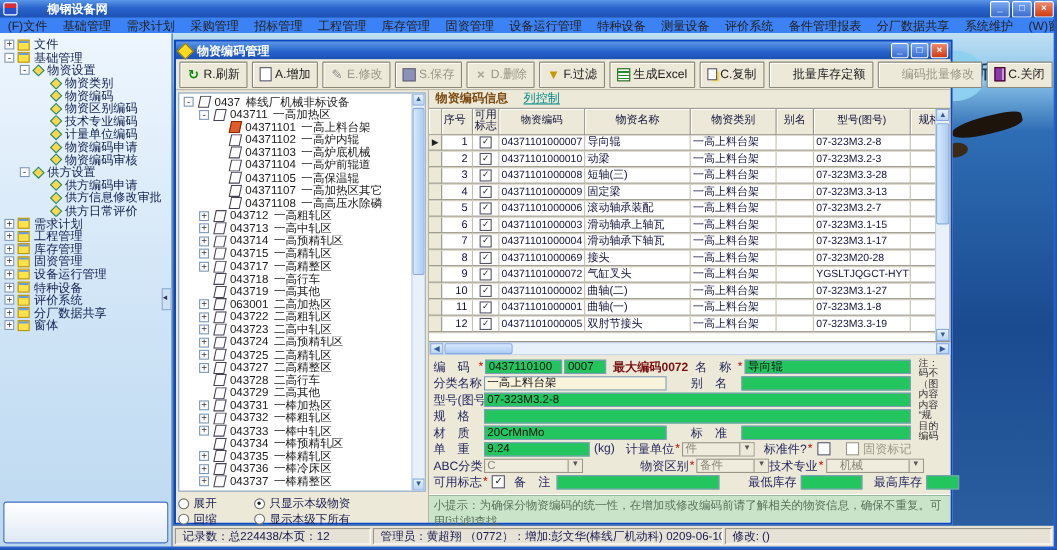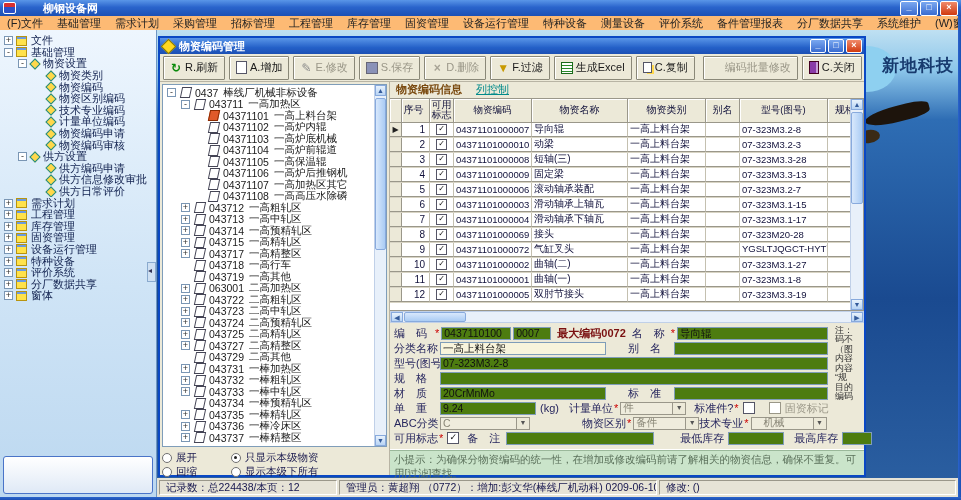--- a/index.html
+++ b/index.html
@@ -14,21 +14,21 @@
     background:linear-gradient(180deg,#5a96e8 0%,#2a64cc 45%,#1c50b4 100%);
     display:flex;align-items:center;color:#fff;font-size:11px;font-weight:bold;
     padding-left:3px;box-sizing:border-box;gap:23px;
   }
   .app-icon{width:11px;height:10px;margin-right:4px;background:linear-gradient(180deg,#d83030 0 45%,#2a50c8 45% 100%);border:1px solid #fff;border-radius:2px;}
   .tb-btns{margin-left:auto;display:flex;gap:2px;padding-right:3px;}
   .tb-btn{width:16px;height:13px;border:1px solid #fff;border-radius:2px;
     background:linear-gradient(180deg,#7aa8f0,#3a6cd0);color:#fff;font-size:9px;line-height:11px;text-align:center;font-weight:bold;}
   .tb-btn.close{background:linear-gradient(180deg,#f08a6a,#d03a10);}
   .menubar{
-    position:absolute;left:0;top:16px;right:0;height:14px;background:#fdba74;
+    position:absolute;left:0;top:16px;right:0;height:14px;background:#3b82f6;
     display:flex;align-items:center;font-size:11px;color:#222;border-bottom:1px solid #c8c4b4;
   }
   .menu-item{padding:0 7px;white-space:nowrap;}
   
   .desktop{
     position:absolute;left:157px;top:30px;right:3px;bottom:22px;
     background:linear-gradient(180deg,#bfe0f2 0,#8cc6ea 9%,#2e6db4 20%,#1a4a90 60%,#2a5ea0 100%);
     overflow:hidden;
   }
   .swoosh{position:absolute;right:62px;top:16px;width:58px;height:46px;border-radius:50%;background:#8ed0f0;}
@@ -121,21 +121,21 @@
   .gcheck{width:9px;height:9px;border:1px solid #556;background:#fff;font-size:8px;line-height:8px;text-align:center;color:#111;}
   .grid-vsb{position:absolute;right:0;top:0;bottom:0;width:12px;background:#e8f0fa;border-left:1px solid #c0d0e8;}
   .hsb{height:12px;background:#e8f0fa;display:flex;align-items:stretch;border:1px solid #c0d0e8;box-sizing:border-box;}
   .hs-arrow{width:12px;background:linear-gradient(180deg,#e8f2fc,#b8d4f4);border:1px solid #88aadd;box-sizing:border-box;font-size:7px;line-height:9px;text-align:center;color:#335a9a;}
   .hs-thumb{width:60px;background:linear-gradient(180deg,#d8e8fc,#aaccf4);border:1px solid #88aadd;border-radius:2px;margin-left:1px;}
   
   .form{height:127px;position:relative;background:#ece9d8;padding-top:2px;box-sizing:border-box;font-size:11px;color:#26265e;}
   .f-row{display:flex;align-items:center;height:13px;margin:2px 4px 0 4px;white-space:nowrap;}
   .fl{flex:0 0 auto;}
   .req{color:#cc0000;margin-left:1px;}
-  .fi{box-sizing:border-box;height:13px;background:#4d7c0f;border:1px solid #7f9db9;font-size:10.5px;color:#111;padding:0 2px;line-height:11px;overflow:hidden;flex:0 0 auto;}
+  .fi{box-sizing:border-box;height:13px;background:#22c55e;border:1px solid #7f9db9;font-size:10.5px;color:#111;padding:0 2px;line-height:11px;overflow:hidden;flex:0 0 auto;}
   .fi.grow1{flex:1 1 auto;margin-right:32px;}
   .fi.cream{background:#f8f4dc;}
   .combo{display:flex;align-items:center;box-sizing:border-box;height:13px;background:#efecdd;border:1px solid #9a978a;color:#8a8778;font-size:10.5px;padding-left:2px;flex:0 0 auto;}
   .combo .arrow{margin-left:auto;width:12px;height:11px;background:#ece9d8;border-left:1px solid #9a978a;font-size:7px;line-height:10px;text-align:center;color:#555;}
   .fcheck{width:10px;height:10px;border:1px solid #556;background:#fff;font-size:9px;line-height:9px;text-align:center;color:#111;flex:0 0 auto;}
   .gray{color:#9a9788;}
   .maxcode{font-weight:bold;color:#7a1010;margin:0 6px;}
   .side-note{position:absolute;right:2px;top:3px;width:27px;height:76px;overflow:hidden;font-size:9px;line-height:9.5px;color:#333;white-space:pre-line;}
   .kgunit{margin-left:4px;}
   
@@ -401,20 +401,24 @@
         <span>生成Excel</span>
       </div>
       <span class="tsep"></span>
 
       <div class="tbtn">
         <span class="ico ic-copy"></span>
         <span>C.复制</span>
       </div>
       <span class="tsep"></span>
 
+      <div class="tbtn">
+        <span class="ico"></span>
+        <span>批量库存定额</span>
+      </div>
       <span class="tsep"></span>
 
       <div class="tbtn disabled">
         <span class="ico"></span>
         <span>编码批量修改</span>
       </div>
       <span class="tsep"></span>
 
       <div class="tbtn">
         <span class="ico ic-door"></span>
@@ -471,26 +475,20 @@
               <span>一高炉前辊道</span>
             </div>
 
             <div class="t-row lv2">
               <span class="expander"></span>
               <span class="pico"></span>
               <span class="t-code">04371105</span>
               <span>一高保温辊</span>
             </div>
 
-            <div class="t-row lv2">
-              <span class="expander"></span>
-              <span class="pico"></span>
-              <span class="t-code">04371106</span>
-              <span>一高炉后推钢机</span>
-            </div>
 
             <div class="t-row lv2">
               <span class="expander"></span>
               <span class="pico"></span>
               <span class="t-code">04371107</span>
               <span>一高加热区其它</span>
             </div>
 
             <div class="t-row lv2">
               <span class="expander"></span>
@@ -583,20 +581,26 @@
               <span>二高精轧区</span>
             </div>
 
             <div class="t-row lv1">
               <span class="expander">+</span>
               <span class="pico"></span>
               <span class="t-code">043727</span>
               <span>二高精整区</span>
             </div>
 
+            <div class="t-row lv1">
+              <span class="expander"></span>
+              <span class="pico"></span>
+              <span class="t-code">043728</span>
+              <span>二高行车</span>
+            </div>
 
             <div class="t-row lv1">
               <span class="expander"></span>
               <span class="pico"></span>
               <span class="t-code">043729</span>
               <span>二高其他</span>
             </div>
 
             <div class="t-row lv1">
               <span class="expander">+</span>
@@ -930,21 +934,21 @@
               <span class="arrow">▼</span>
             </div>
           <span class="fl" style="margin-left:52px;">物资区别</span>
             <span class="req">*</span>
           <div class="combo" style="width:66px;margin-left:2px;">
               <span>备件</span>
               <span class="arrow">▼</span>
             </div>
           <span class="fl" style="margin-left:0;">技术专业</span>
             <span class="req">*</span>
-          <div class="combo" style="width:76px;margin-left:2px;padding-left:12px;">
+          <div class="combo" style="width:89px;margin-left:2px;padding-left:12px;">
               <span>机械</span>
               <span class="arrow">▼</span>
             </div>
         </div>
         <div class="f-row">
           <span class="fl">可用标志</span>
             <span class="req">*</span>
           <span class="fcheck" style="margin-left:4px;">✓</span>
           <span class="fl" style="margin-left:8px;">备　注</span>
           <div class="fi" style="width:148px;margin-left:6px;"></div>

